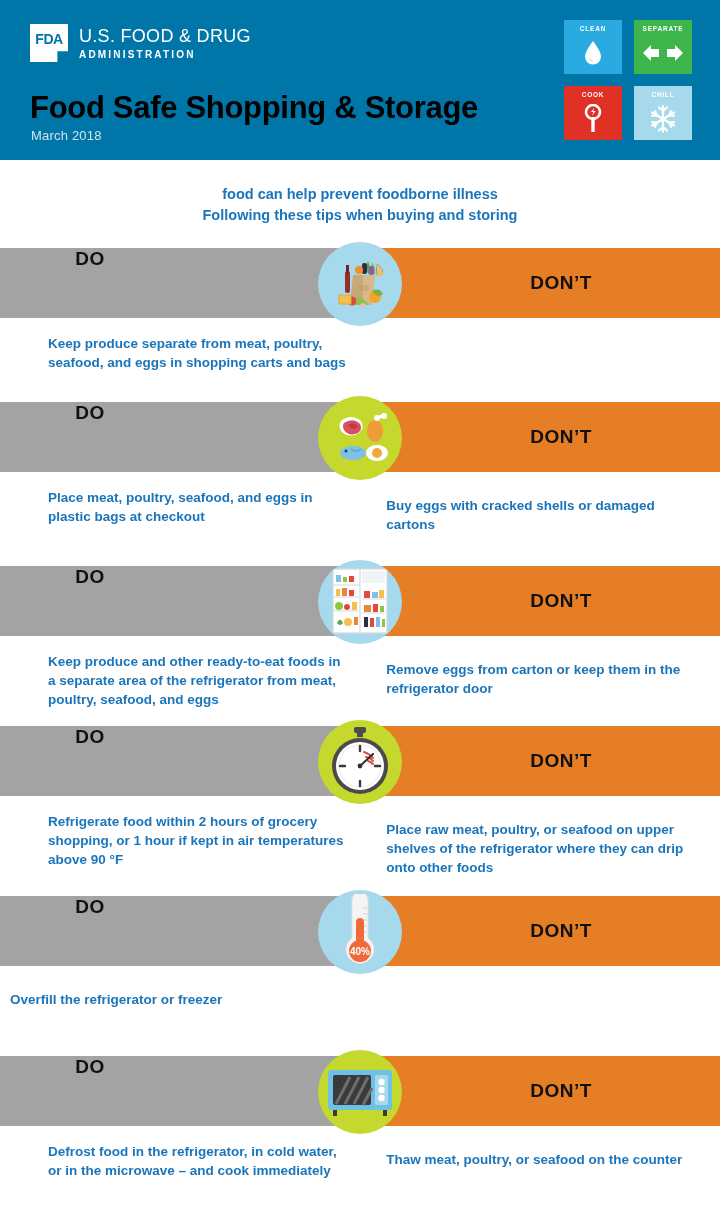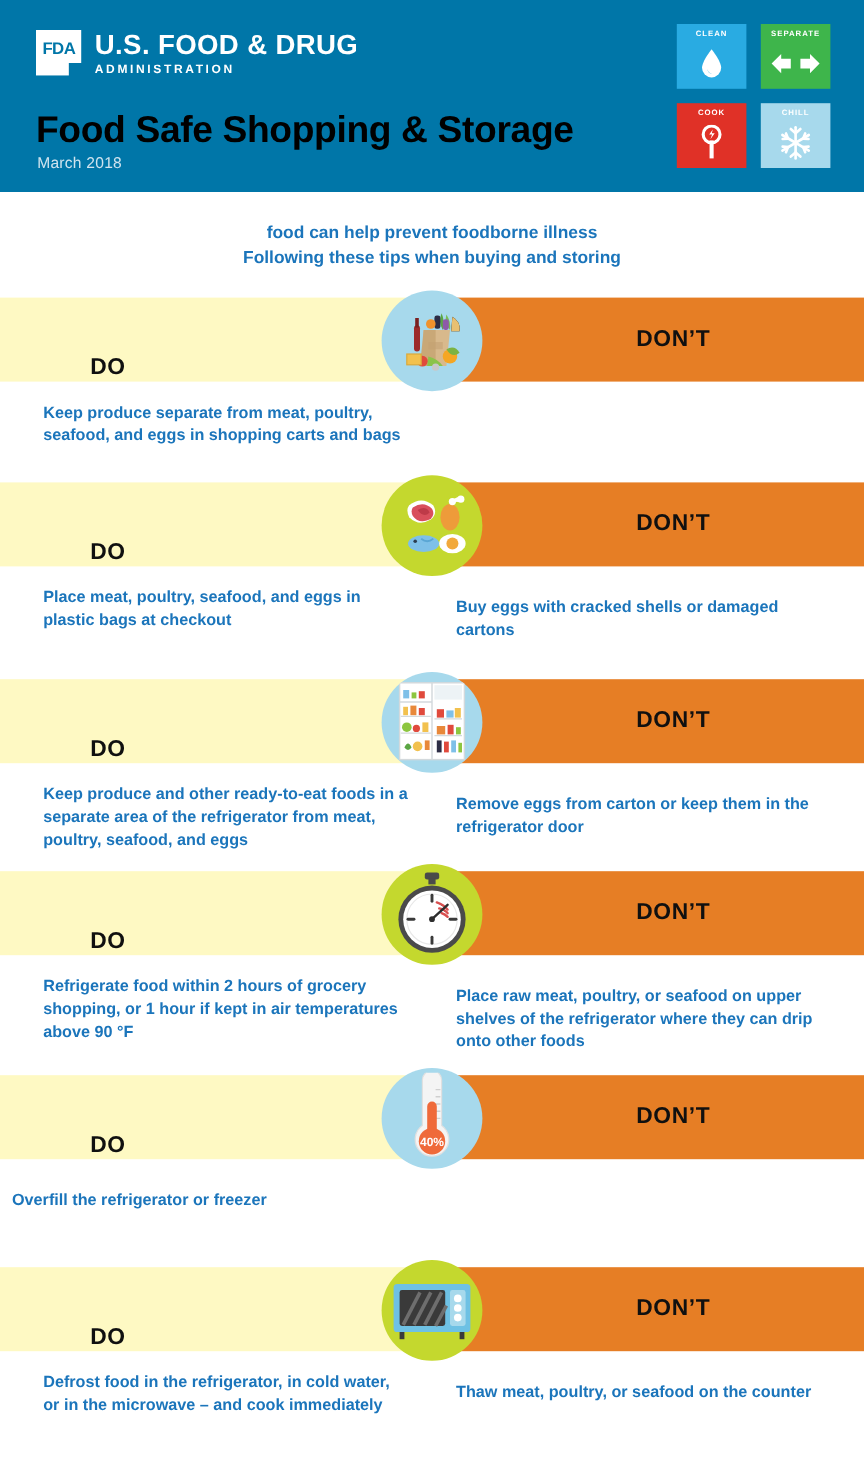--- a/index.html
+++ b/index.html
@@ -45,22 +45,22 @@
     line-height: 1;
     position: relative;
     top: -4px;
   }
   .fda-words {
     margin-left: 11px;
     padding-top: 1px;
   }
   .fda-line1 {
     color: #ffffff;
-    font-size: 23px;
-    font-weight: bold;
+    font-size: 18px;
+    font-weight: normal;
     letter-spacing: 0.3px;
     line-height: 1.05;
   }
   .fda-line2 {
     color: #ffffff;
     font-size: 10px;
     font-weight: bold;
     letter-spacing: 2.2px;
     margin-top: 4px;
   }
@@ -128,23 +128,23 @@
   
   .row { position: absolute; left: 0; width: 720px; }
   .band {
     position: absolute;
     left: 0; top: 0;
     width: 720px; height: 70px;
     display: flex;
   }
   .band-do {
     width: 360px; height: 70px;
-    background: #fef9c3;
-    display: flex;
-    align-items: flex-end;
+    background: #a3a3a3;
+    display: flex;
+    align-items: flex-start;
     justify-content: center;
     box-sizing: border-box;
     padding-right: 180px;
   }
   .band-dont {
     width: 360px; height: 70px;
     background: #E67E25;
     display: flex;
     align-items: center;
     justify-content: center;
@@ -174,20 +174,21 @@
   .texts {
     position: absolute;
     left: 0; top: 70px;
     width: 720px;
     display: flex;
   }
   .text-do {
     width: 370px;
     padding: 16px 30px 0 36px;
     box-sizing: border-box;
+    margin-left: 12px;
   }
   .text-dont {
     width: 350px;
     padding: 16px 22px 0 10px;
     box-sizing: border-box;
   }
   .tip {
     color: #1B75BB;
     font-size: 13.5px;
     font-weight: bold;

